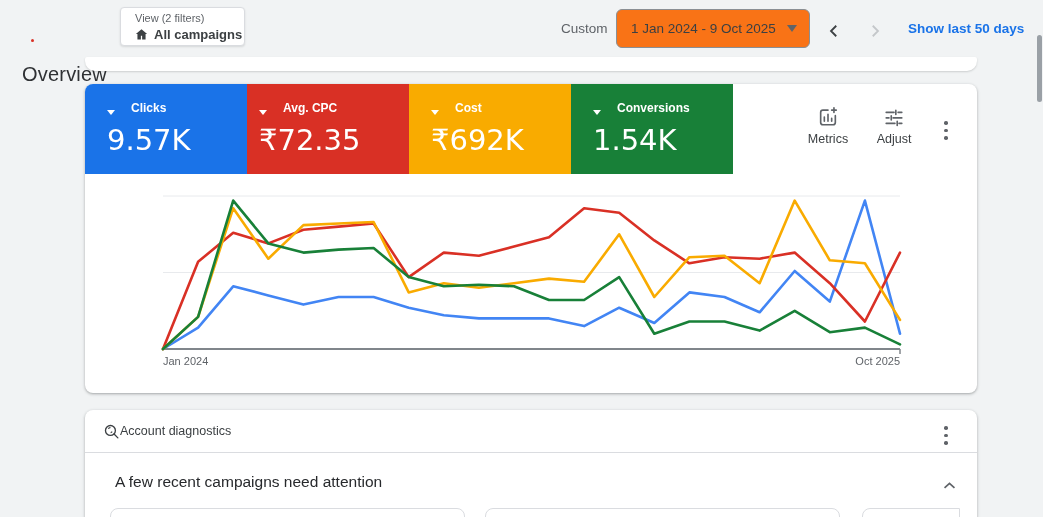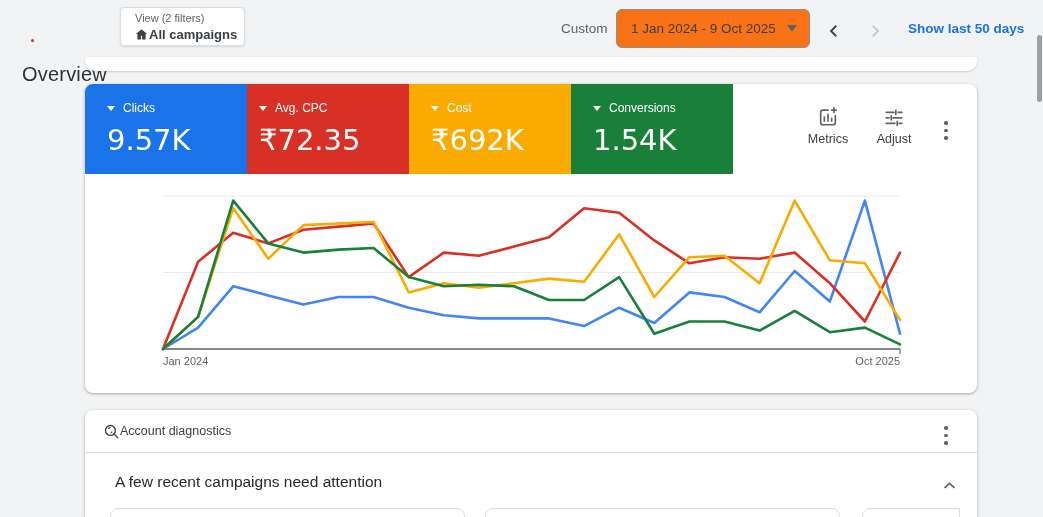--- a/index.html
+++ b/index.html
@@ -6,36 +6,36 @@
   html,body { width:1043px; height:517px; overflow:hidden; }
   body { font-family:"Liberation Sans", sans-serif; background:#f1f3f4; position:relative; color:#3c4043; }
   .abs { position:absolute; }
   .card { background:#fff; border-radius:8px; box-shadow:0 1px 2px rgba(60,64,67,.28), 0 1px 3px 1px rgba(60,64,67,.12); }
 
   
   .page-title { left:22px; top:15px; font-size:20px; letter-spacing:.2px; color:#2f3134;margin-top:48px; }
   .notif-dot { left:31px; top:39px; width:3px; height:3px; background:#d93025; border-radius:50%; }
   .view-btn { left:120px; top:7px; width:125px; height:39px; background:#fff; border:1px solid #dadce0; border-radius:4px; box-shadow:0 1px 2px rgba(60,64,67,.15); cursor:pointer; }
   .view-line1 { position:absolute; left:14px; top:4px; font-size:11px; color:#5f6368; }
-  .view-line2 { position:absolute; left:13px; top:19px; display:flex; align-items:center; font-size:13px; font-weight:bold; color:#3c4043; }
+  .view-line2 { position:absolute; left:13px; top:19px; display:flex; align-items:center; gap:5px; font-size:13px; font-weight:bold; color:#3c4043; }
   .custom-label { left:561px; top:21px; font-size:13.5px; color:#5f6368; }
   .date-box { left:616px; top:9px; width:194px; height:39px; background:#f97316; border:1px solid #8a8f94; border-radius:6px; display:flex; align-items:center; justify-content:space-between; padding:0 12px 0 14px; cursor:pointer; }
   .date-text { font-size:13.5px; color:#3c4043; }
   .nav-chevron { top:19px; width:24px; height:24px; display:flex; align-items:center; justify-content:center; cursor:pointer; }
   .show-last { left:908px; top:21px; font-size:13.5px; font-weight:bold; color:#1a73e8; text-decoration:none; cursor:pointer; }
 
   
   .prev-card-strip { left:85px; top:57px; width:892px; height:14px; background:#fff; border-radius:2px 2px 10px 10px; box-shadow:0 1px 2px rgba(60,64,67,.2); }
 
   
   .metrics-card { left:85px; top:84px; width:892px; height:309px; }
   .tiles { position:absolute; left:0; top:0; height:90px; display:flex; }
   .tile { width:162px; height:90px; padding:17px 0 0 22px; cursor:pointer; color:#fff; }
   .tile:first-child { border-top-left-radius:8px; }
-  .tile-label { display:flex; align-items:center; gap:8px; font-size:12px; font-weight:normal; }
+  .tile-label { display:flex; align-items:flex-end; gap:16px; font-size:12px; font-weight:bold; }
   .caret-down { width:0; height:0; border-left:4px solid transparent; border-right:4px solid transparent; border-top:5px solid #fff; }
   .tile-value { margin-top:8px; font-size:29px; font-family:"DejaVu Sans","Liberation Sans",sans-serif; }
   .tool-btn { position:absolute; top:22px; width:58px; display:flex; flex-direction:column; align-items:center; gap:4px; cursor:pointer; }
   .tool-btn span { font-size:12.5px; color:#3c4043; }
   .kebab { position:absolute; display:flex; flex-direction:column; gap:4px; align-items:center; cursor:pointer; padding:4px; }
   .kebab i { width:3.5px; height:3.5px; border-radius:50%; background:#5f6368; }
 
   .chart-svg { position:absolute; left:0; top:0; width:892px; height:309px; }
   .axis-label { font-size:11px; fill:#5f6368; }
 

